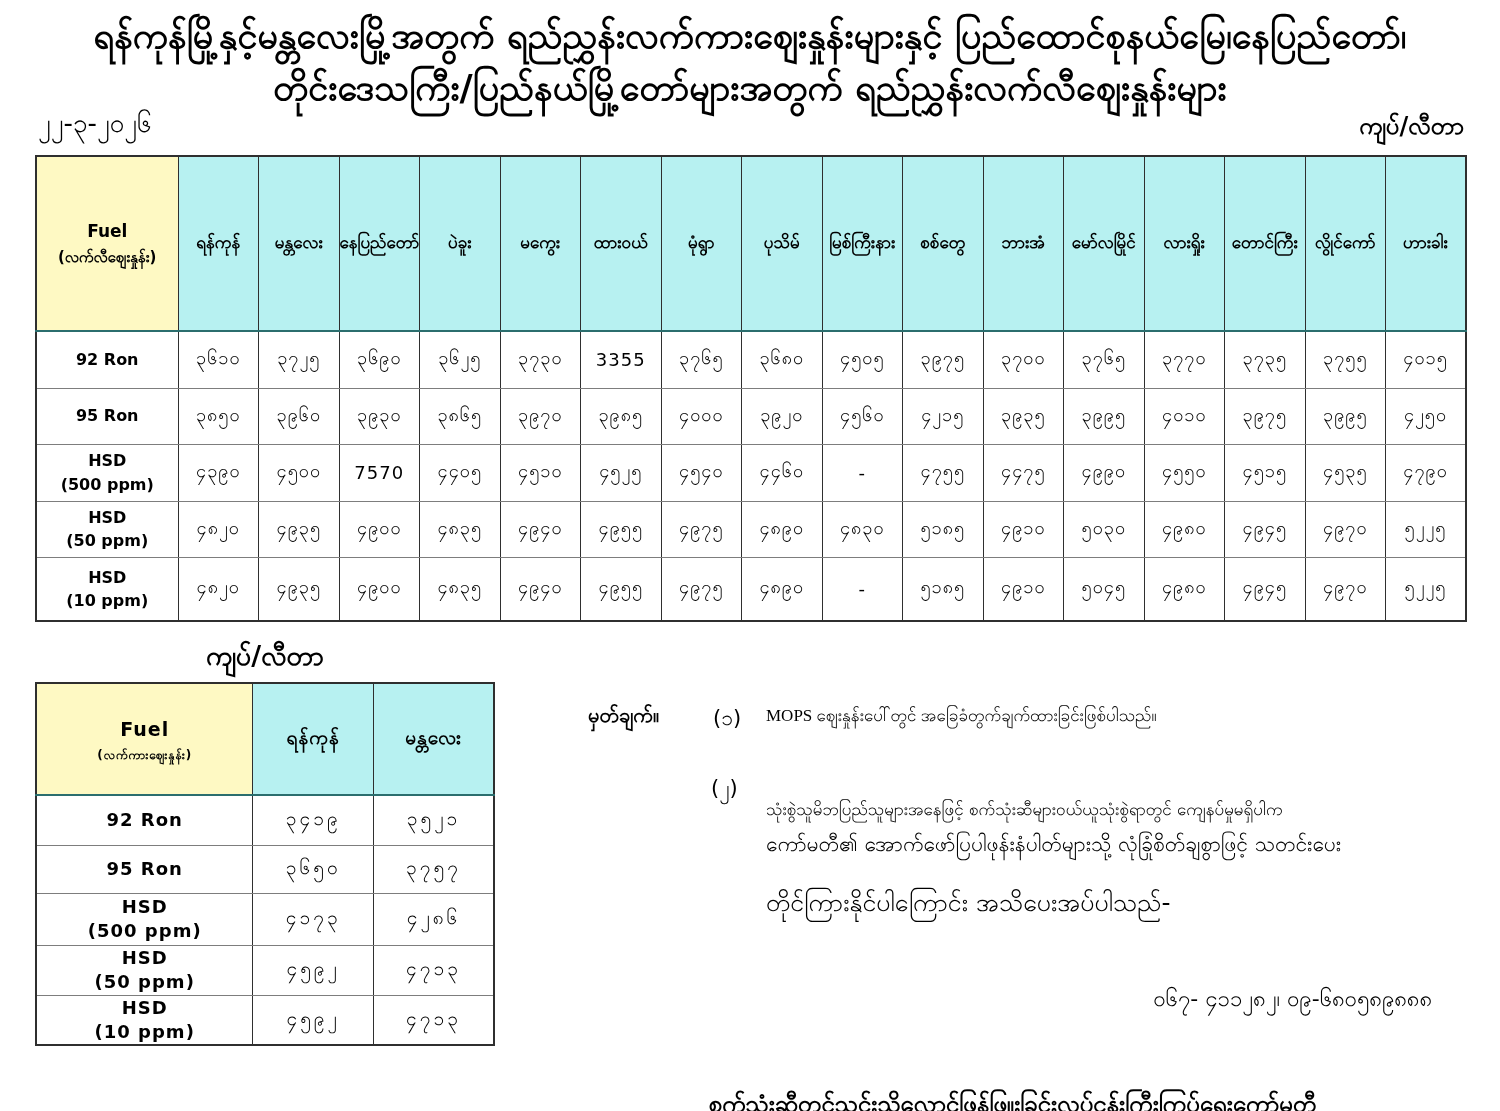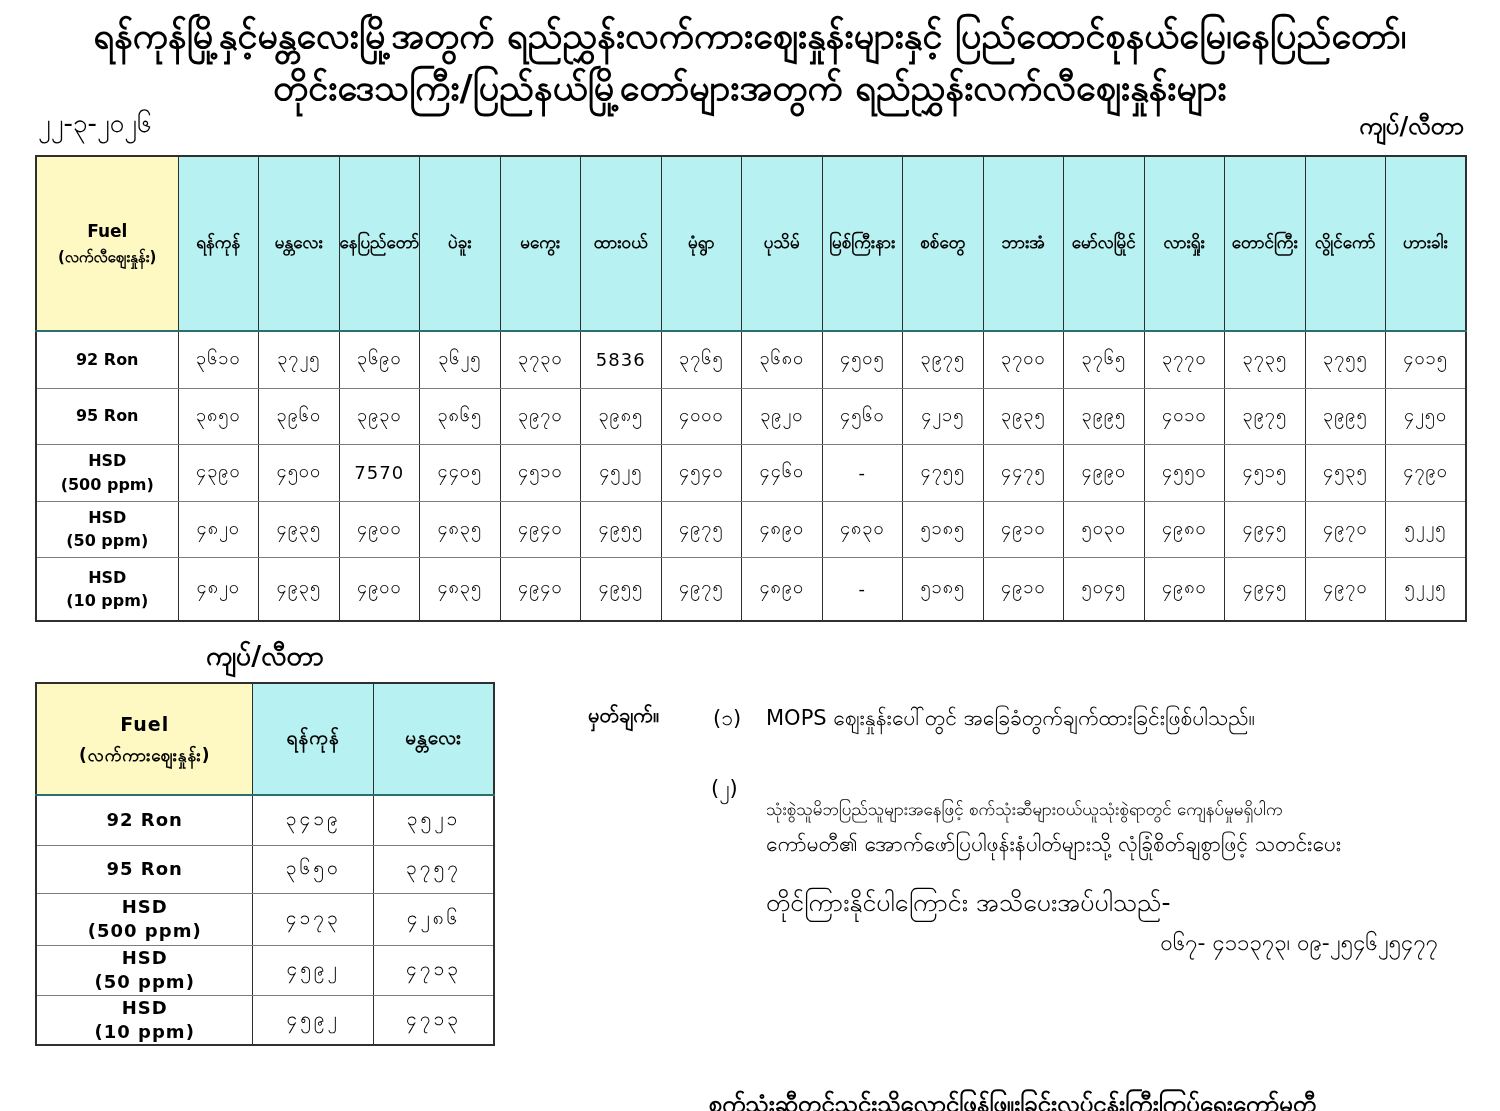--- a/index.html
+++ b/index.html
@@ -47,27 +47,27 @@
 
   #wholesale-table{position:absolute;left:35px;top:682px;width:460px;}
   #wholesale-table thead tr{height:112px;}
   #wholesale-table tbody tr:nth-child(1){height:50px;}
   #wholesale-table tbody tr:nth-child(2){height:48px;}
   #wholesale-table tbody tr:nth-child(3){height:52px;}
   #wholesale-table tbody tr:nth-child(4){height:50px;}
   #wholesale-table tbody tr:nth-child(5){height:50px;}
   #wholesale-table thead th{font-size:19px;letter-spacing:1px;}
   #wholesale-table .fuel-head div{line-height:1.7;}
-  #wholesale-table .fuel-head .sub{font-size:17px;}
+  #wholesale-table .fuel-head .sub{font-size:12px;}
   #wholesale-table td.fuel-label{font-weight:bold;font-size:18px;letter-spacing:1px;line-height:1.35;}
   #wholesale-table td.val{font-size:19px;letter-spacing:3px;}
 
   .note-label{position:absolute;left:588px;top:702px;font-size:20px;font-weight:bold;white-space:nowrap;}
   .n1-num{position:absolute;left:713px;top:704px;font-size:21px;white-space:nowrap;}
-  .n1-text{position:absolute;left:766px;top:704px;font-size:21px;white-space:nowrap;}
+  .n1-text{position:absolute;left:766px;top:704px;font-size:17px;white-space:nowrap;font-family:Liberation Serif, serif;}
   .n2-num{position:absolute;left:711px;top:774px;font-size:21px;white-space:nowrap;}
   .n2-l1{position:absolute;left:766px;top:774px;font-size:17px;white-space:nowrap;margin-top:24px;}
   .n2-l2{position:absolute;left:766px;top:830px;font-size:21px;white-space:nowrap;}
   .n2-l3{position:absolute;left:766px;top:886px;font-size:25px;white-space:nowrap;}
   .phone1{position:absolute;right:62px;top:928px;font-size:22px;white-space:nowrap;}
   .phone2{position:absolute;right:68px;top:984px;font-size:22px;white-space:nowrap;}
   .committee-footer{position:absolute;left:560px;top:1040px;width:905px;text-align:center;
                     font-size:24px;font-weight:bold;white-space:nowrap;margin-top:48px;}
 </style>
 </head>
@@ -128,21 +128,21 @@
     <tbody>
         <tr>
           <td class="fuel-label">
             <div>92 Ron</div>
           </td>
           <td class="val">၃၆၁၀</td>
           <td class="val">၃၇၂၅</td>
           <td class="val">၃၆၉၀</td>
           <td class="val">၃၆၂၅</td>
           <td class="val">၃၇၃၀</td>
-          <td class="val">5836</td>
+          <td class="val">3355</td>
           <td class="val">၃၇၆၅</td>
           <td class="val">၃၆၈၀</td>
           <td class="val">၄၅၀၅</td>
           <td class="val">၃၉၇၅</td>
           <td class="val">၃၇၀၀</td>
           <td class="val">၃၇၆၅</td>
           <td class="val">၃၇၇၀</td>
           <td class="val">၃၇၃၅</td>
           <td class="val">၃၇၅၅</td>
           <td class="val">၄၀၁၅</td>
@@ -297,16 +297,16 @@
       </tbody>
   </table>
 
   <div class="note-label">မှတ်ချက်။</div>
   <div class="n1-num">(၁)</div>
   <div class="n1-text">MOPS ဈေးနှုန်းပေါ်တွင် အခြေခံတွက်ချက်ထားခြင်းဖြစ်ပါသည်။</div>
   <div class="n2-num">(၂)</div>
   <div class="n2-l1">သုံးစွဲသူမိဘပြည်သူများအနေဖြင့် စက်သုံးဆီများဝယ်ယူသုံးစွဲရာတွင် ကျေနပ်မှုမရှိပါက</div>
   <div class="n2-l2">ကော်မတီ၏ အောက်ဖော်ပြပါဖုန်းနံပါတ်များသို့ လုံခြုံစိတ်ချစွာဖြင့် သတင်းပေး</div>
   <div class="n2-l3">တိုင်ကြားနိုင်ပါကြောင်း အသိပေးအပ်ပါသည်-</div>
-  <div class="phone1">၀၆၇- ၄၁၁၃၇၃၊ ၀၉-၂၅၄၆၂၅၄၇၇</div>
+  <div class="phone2">၀၆၇- ၄၁၁၂၈၂၊ ၀၉-၆၈၀၅၈၉၈၈၈</div>
   <div class="committee-footer">စက်သုံးဆီတင်သွင်းသိုလှောင်ဖြန့်ဖြူးခြင်းလုပ်ငန်းကြီးကြပ်ရေးကော်မတီ</div>
 
 </div>
 
 </body></html>

